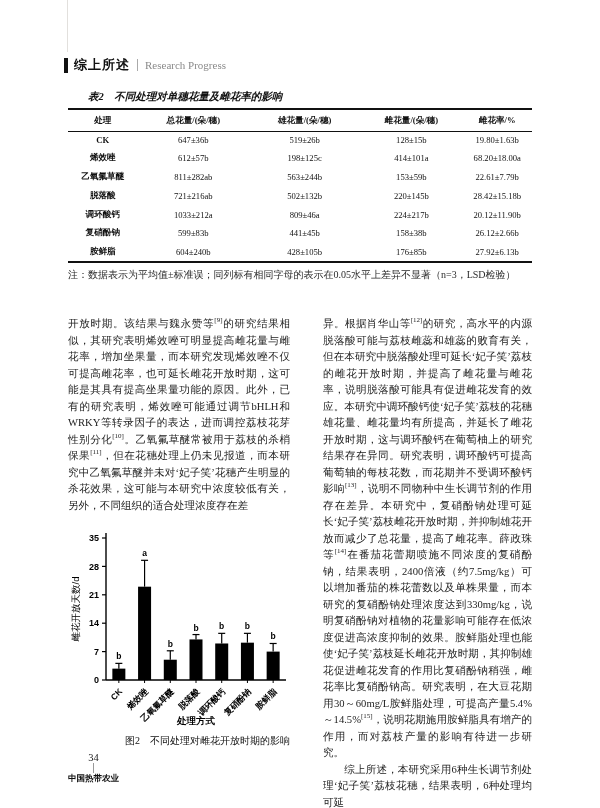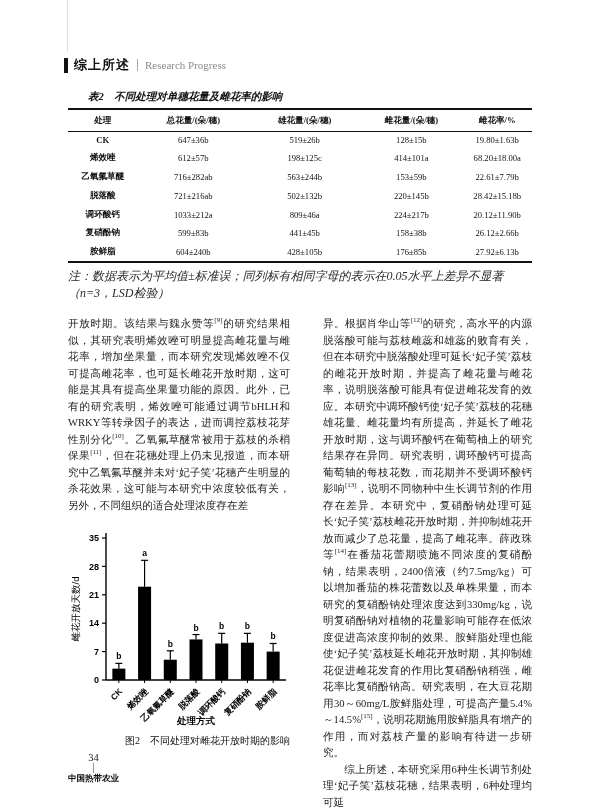--- a/index.html
+++ b/index.html
@@ -19,21 +19,21 @@
   table{width:100%;border-collapse:collapse;border-top:2px solid #111;border-bottom:2px solid #111;
         font-size:8.6px;color:#111;}
   thead th{border-bottom:1.2px solid #111;font-weight:bold;padding:5px 0 4px;text-align:center;}
   tbody td{padding:3.4px 0;text-align:center;}
   tbody td:first-child{font-weight:bold;}
   th:nth-child(1),td:nth-child(1){width:15%;}
   th:nth-child(2),td:nth-child(2){width:24%;}
   th:nth-child(3),td:nth-child(3){width:24%;}
   th:nth-child(4),td:nth-child(4){width:22%;}
   th:nth-child(5),td:nth-child(5){width:15%;}
-  .table-note{margin-top:5px;font-size:12px;font-style:italic;color:#2a2a2a;}
+  .table-note{margin-top:5px;font-size:10px;color:#2a2a2a;}
 
   .columns{position:absolute;left:68px;top:316px;width:464px;display:flex;gap:33px;}
   .col{width:222px;font-size:10.6px;line-height:16.5px;text-align:justify;}
   .col p{margin:0;}
   .indent{text-indent:2em;}
   sup{font-size:7px;line-height:0;}
   .continuation{text-align:right;font-size:8.6px;margin-top:8px;letter-spacing:0.5px;color:#222;}
 
   figure{margin:14px 0 0;width:222px;}
   figure svg{display:block;}
@@ -80,21 +80,21 @@
           </tr>
           <tr>
             <td>烯效唑</td>
             <td>612±57b</td>
             <td>198±125c</td>
             <td>414±101a</td>
             <td>68.20±18.00a</td>
           </tr>
           <tr>
             <td>乙氧氟草醚</td>
-            <td>716±282ab</td>
+            <td>811±282ab</td>
             <td>563±244b</td>
             <td>153±59b</td>
             <td>22.61±7.79b</td>
           </tr>
           <tr>
             <td>脱落酸</td>
             <td>721±216ab</td>
             <td>502±132b</td>
             <td>220±145b</td>
             <td>28.42±15.18b</td>

